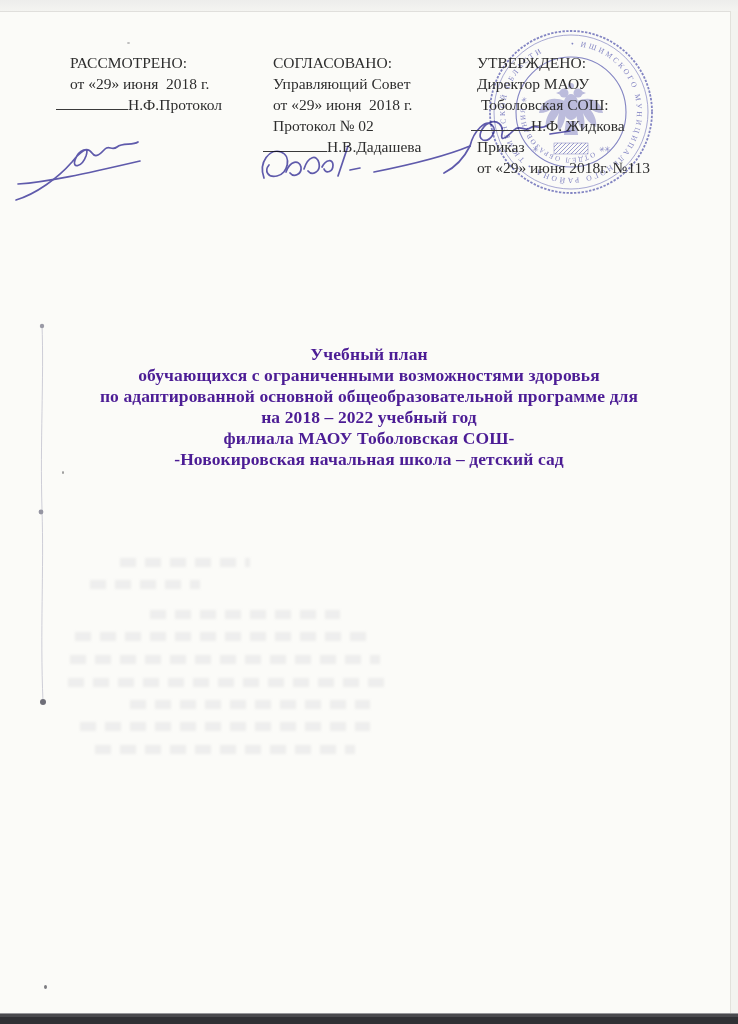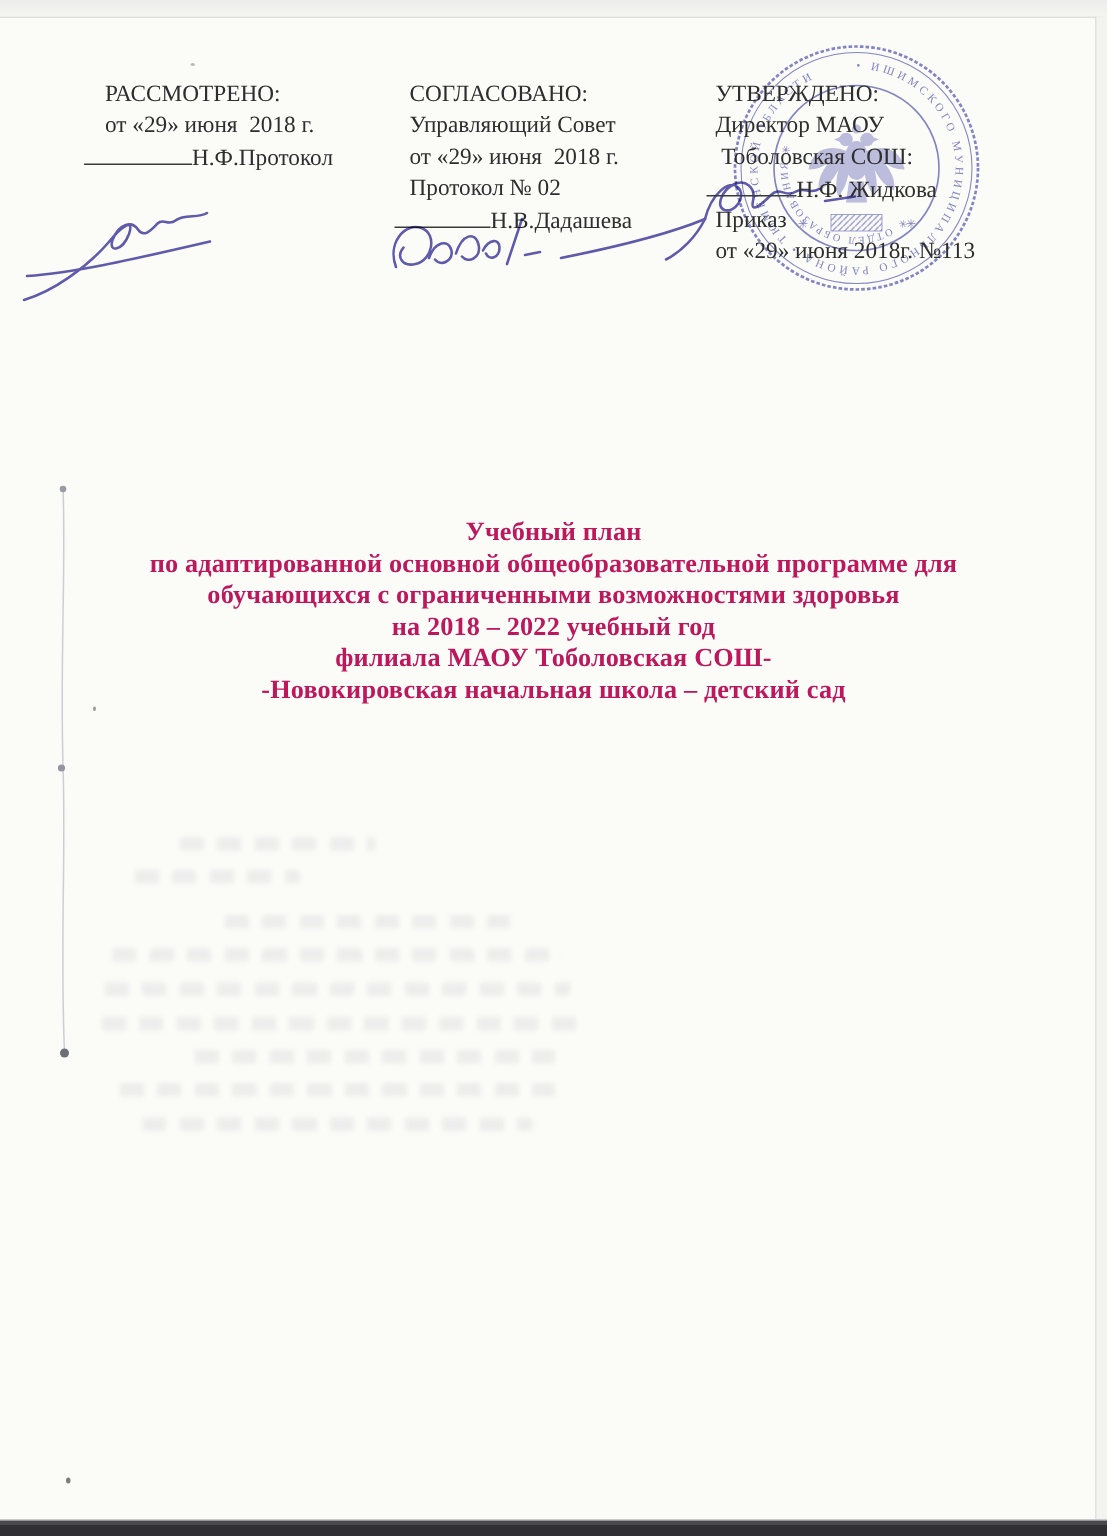--- a/index.html
+++ b/index.html
@@ -21,21 +21,21 @@
   .col .line{white-space:pre-wrap;}
   #col-ps{left:70px;}
   #col-us{left:273px;}
   #col-utv{left:477px;width:230px;position:absolute;z-index:2;}
   .sigrow{white-space:nowrap;position:relative;height:21px;}
   .sigline{display:inline-block;border-bottom:1.4px solid #3a3a3a;height:15px;vertical-align:baseline;}
   
   .title-block{
     position:absolute;top:344px;left:44px;width:650px;
     text-align:center;font-weight:bold;font-size:17.5px;line-height:21px;
-    color:#be185d;letter-spacing:0.1px;
+    color:#4c1d95;letter-spacing:0.1px;
   }
   .title-block .line{white-space:pre-wrap;}
   
   .ink{position:absolute;mix-blend-mode:multiply;pointer-events:none;}
   
   .speck{position:absolute;border-radius:50%;}
   .bleed{position:absolute;filter:blur(1.6px);height:9px;
     background:repeating-linear-gradient(90deg,rgba(150,150,165,0.13) 0 16px,transparent 16px 25px);}
 </style>
 </head>
@@ -131,22 +131,22 @@
     <g fill="none" stroke="#4f4aa8" stroke-width="1.7" stroke-linecap="round" opacity="0.9">
       <path d="M2,66 C42,58 74,50 98,40"></path>
       <path d="M98,40 C102,24 114,13 120,19 C126,25 118,36 111,34 C105,32 109,21 117,17 C125,13 132,19 130,28 C128,37 136,30 142,24 C148,18 152,26 158,22 C164,18 168,24 174,20"></path>
       <path d="M178,28 L198,25"></path>
       <path d="M98,40 C92,52 82,62 72,67"></path>
     </g>
   </svg>
 
   <div class="title-block">
     <div class="line">Учебный план</div>
+    <div class="line">обучающихся с ограниченными возможностями здоровья</div>
     <div class="line">по адаптированной основной общеобразовательной программе для</div>
-    <div class="line">обучающихся с ограниченными возможностями здоровья</div>
     <div class="line">на 2018 – 2022 учебный год</div>
     <div class="line">филиала МАОУ Тоболовская СОШ-</div>
     <div class="line">-Новокировская начальная школа – детский сад</div>
   </div>
 
   <svg style="position:absolute;left:34px;top:320px;" width="16" height="392" viewBox="0 0 16 392">
     <path d="M8,4 C10,60 6,120 8,190 C10,250 6,310 9,382" fill="none" stroke="#c2c2ce" stroke-width="1" opacity="0.8"></path>
     <circle cx="8" cy="6" r="2.2" fill="#9a9aa6"></circle>
     <circle cx="7" cy="192" r="2.4" fill="#9595a2"></circle>
     <circle cx="9" cy="382" r="3" fill="#6e6e78"></circle>

